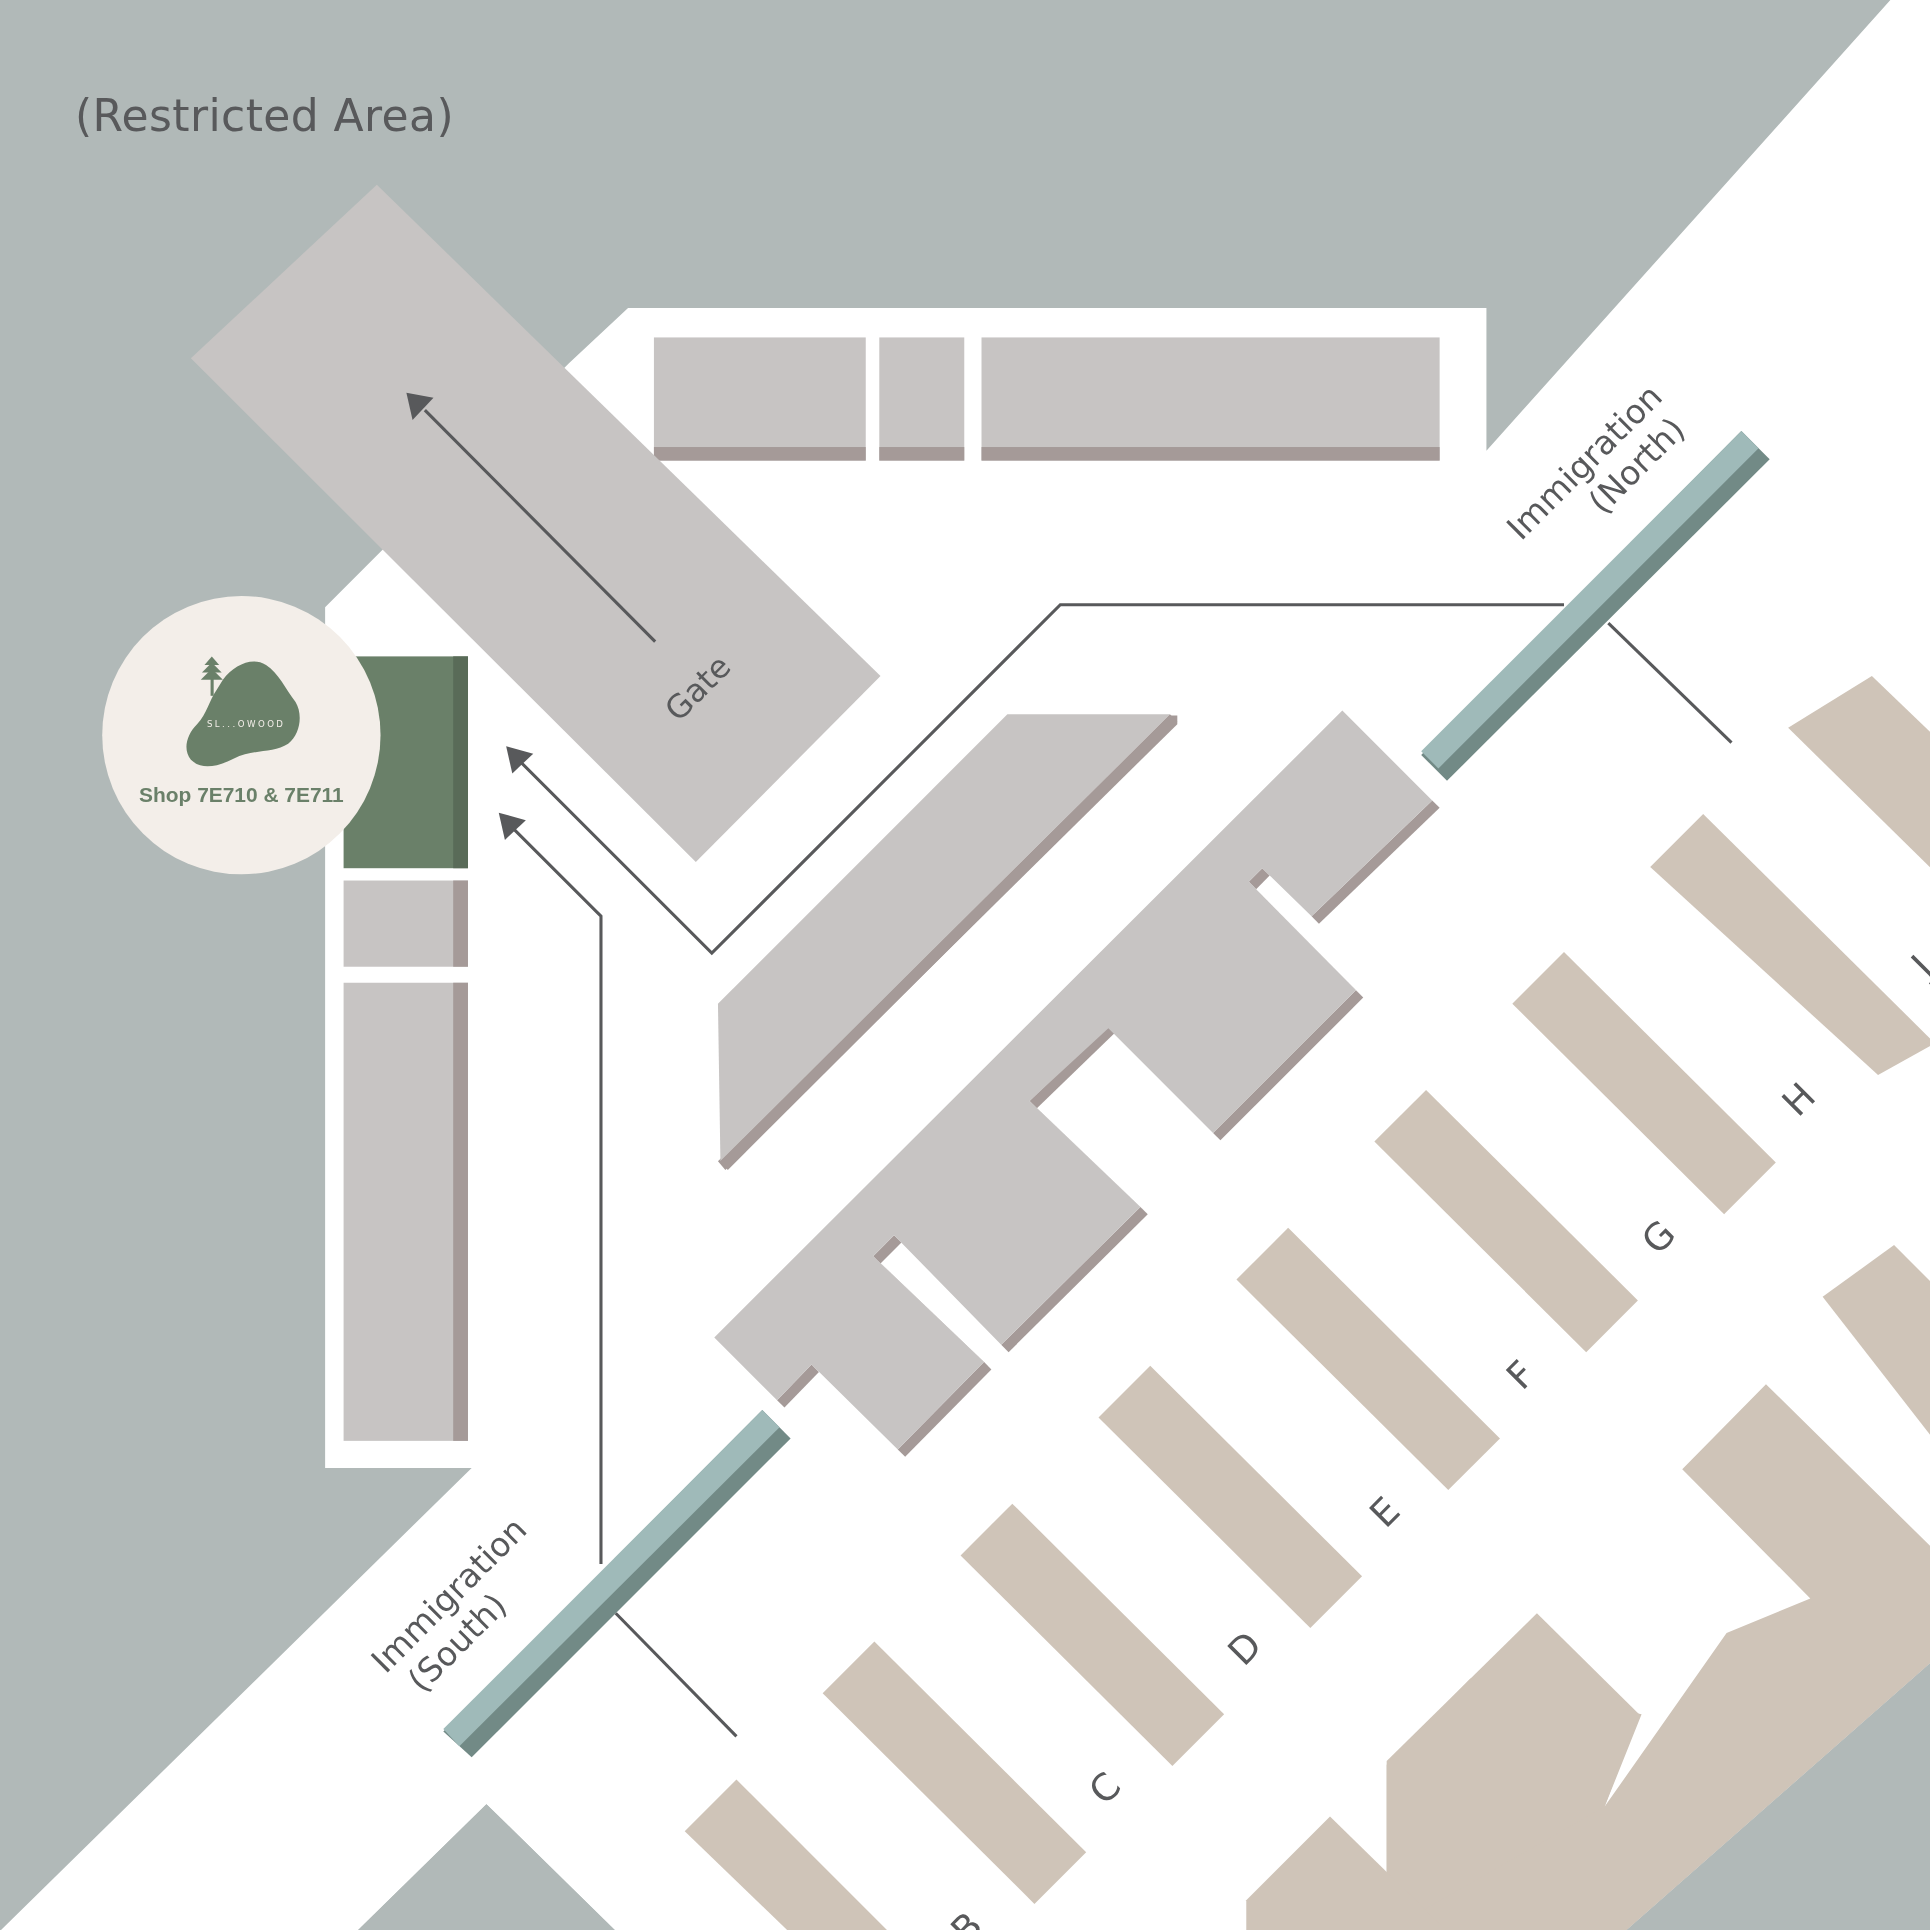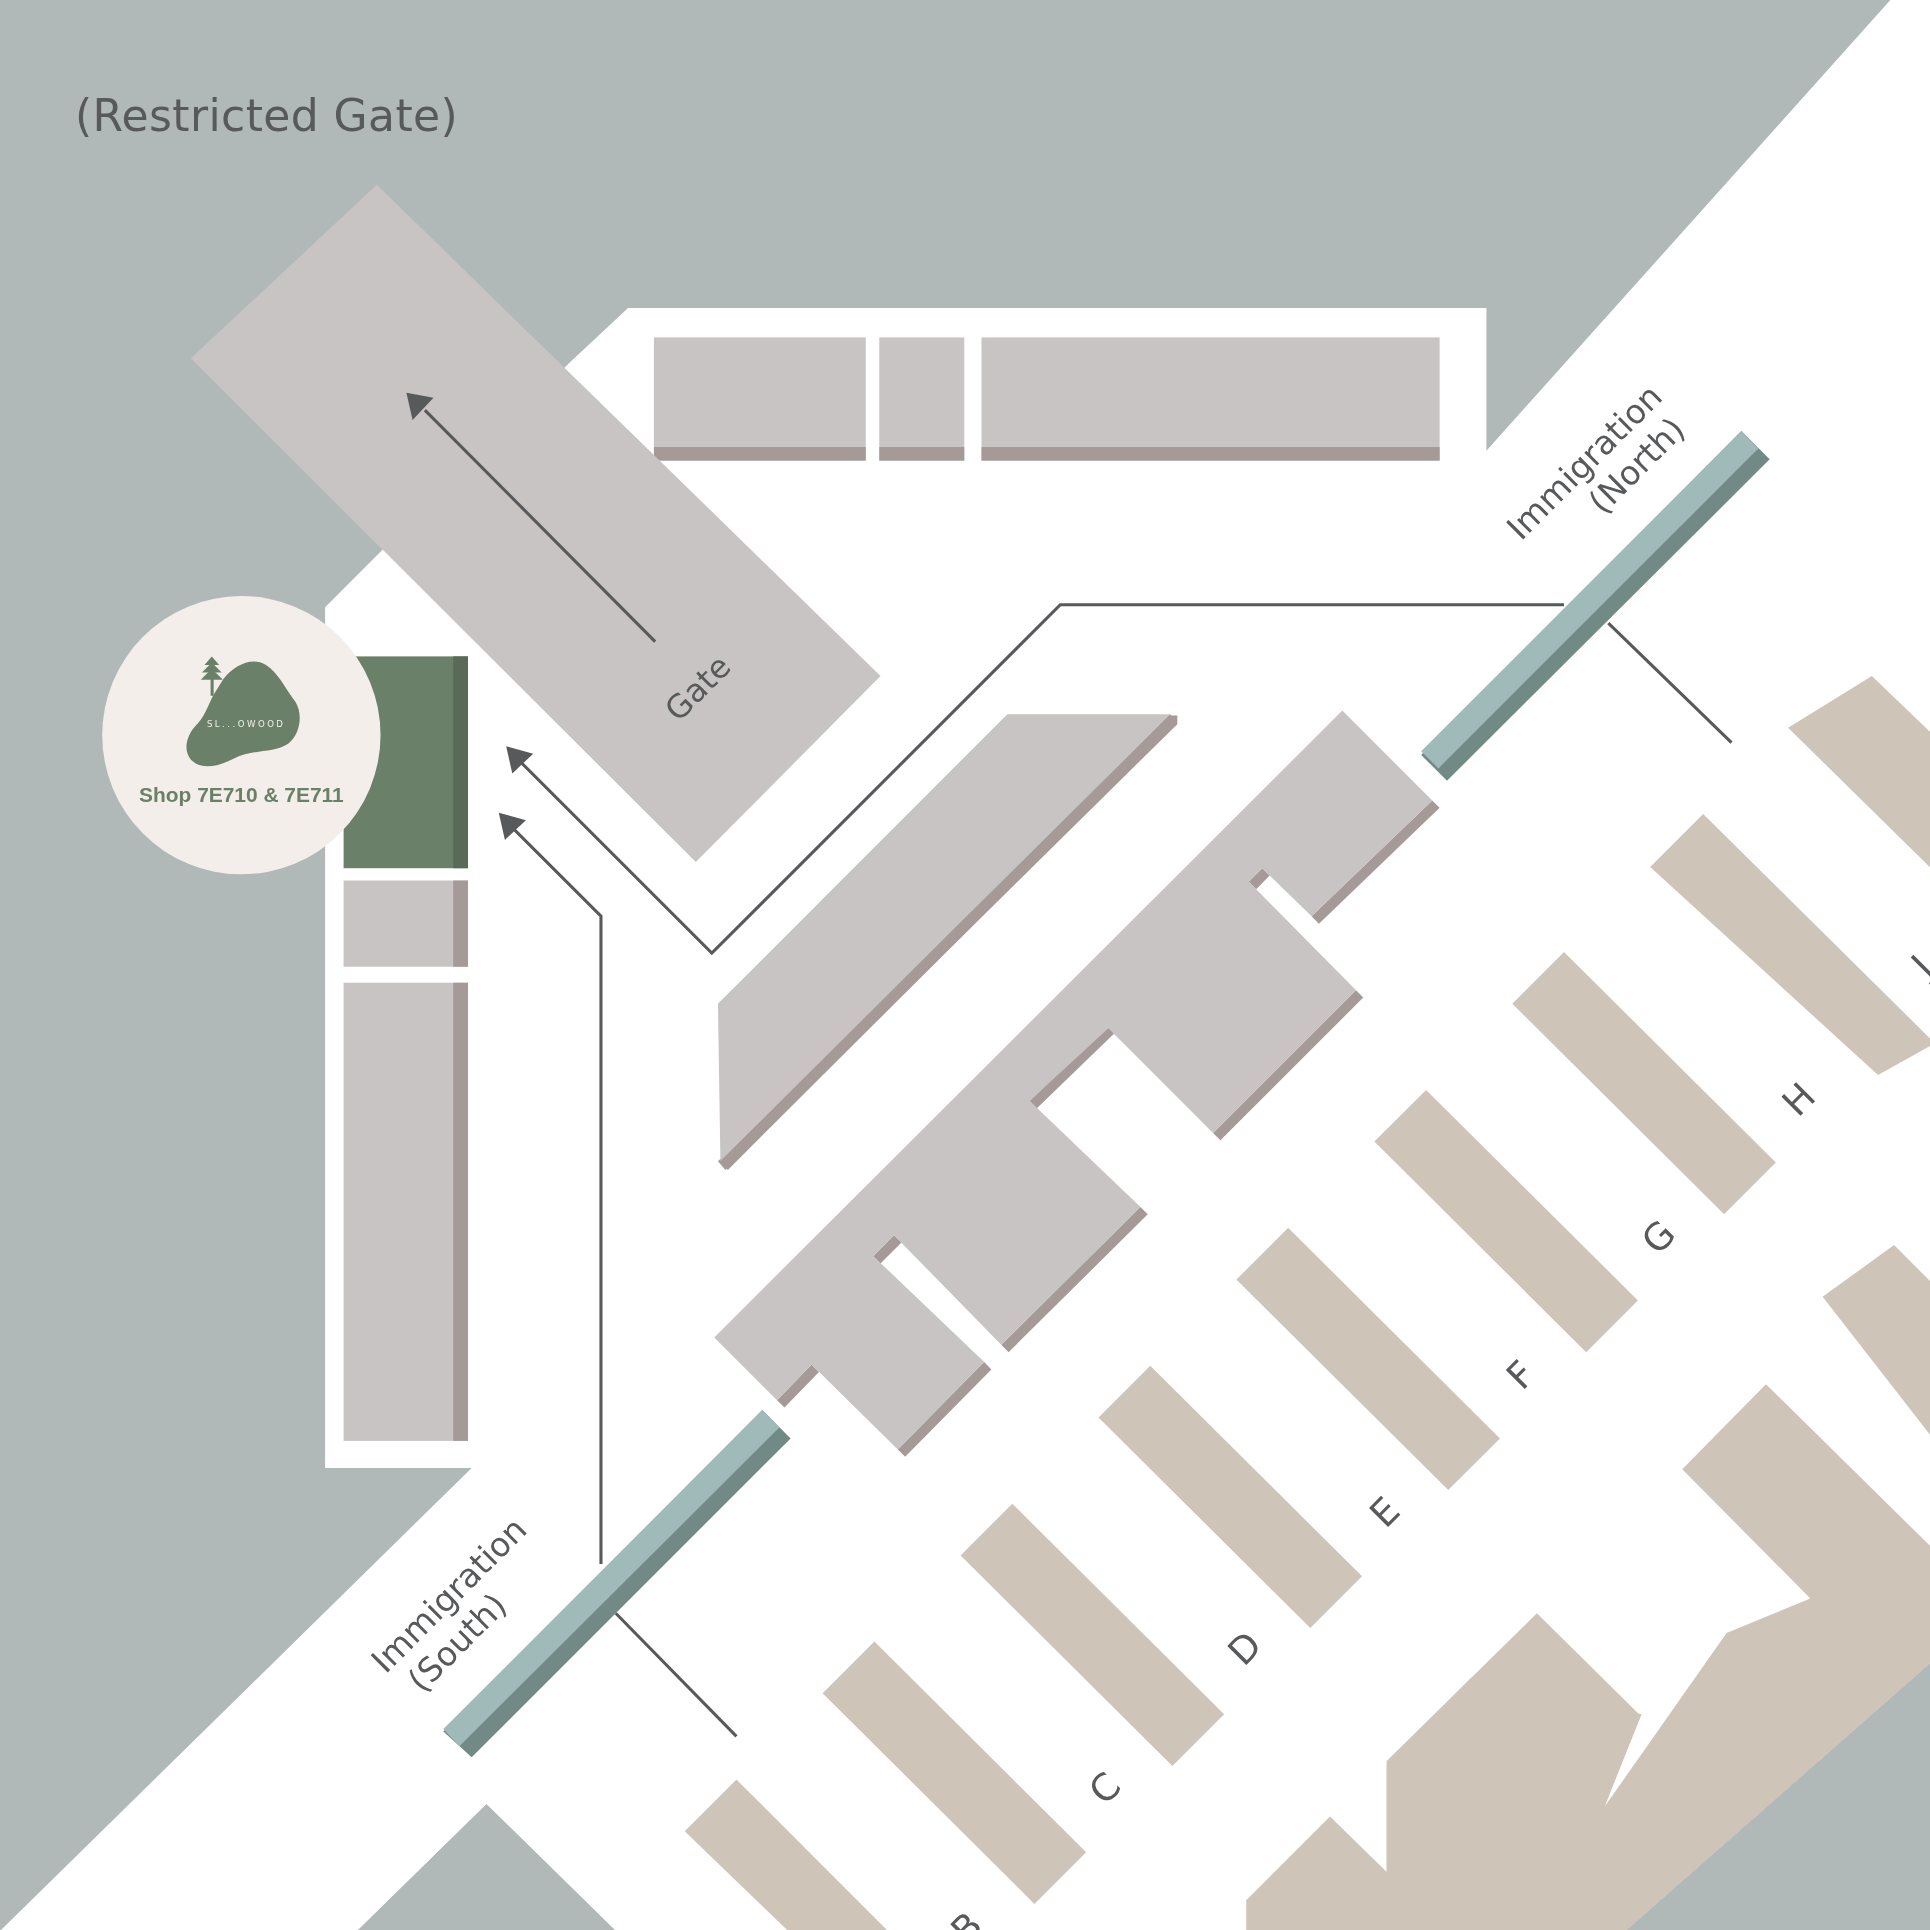--- a/index.html
+++ b/index.html
@@ -145,15 +145,15 @@
       <polygon points="172,533 166,540 178,540" stroke="none"></polygon>
       <polygon points="172,538 164,546 180,546" stroke="none"></polygon>
       <polygon points="172,543 163,552 181,552" stroke="none"></polygon>
     </g>
     <text class="logo-text" x="168" y="590" font-size="7">SL...OWOOD</text>
     <text class="shop-badge-text" x="196" y="651" font-size="17" text-anchor="middle">Shop 7E710 &amp; 7E711</text>
   </g>
 </svg>
 
 <div class="title">
-  <div>(Restricted Gate)</div>
+  <div>(Restricted Area)</div>
 </div>
 
 
 </body></html>

